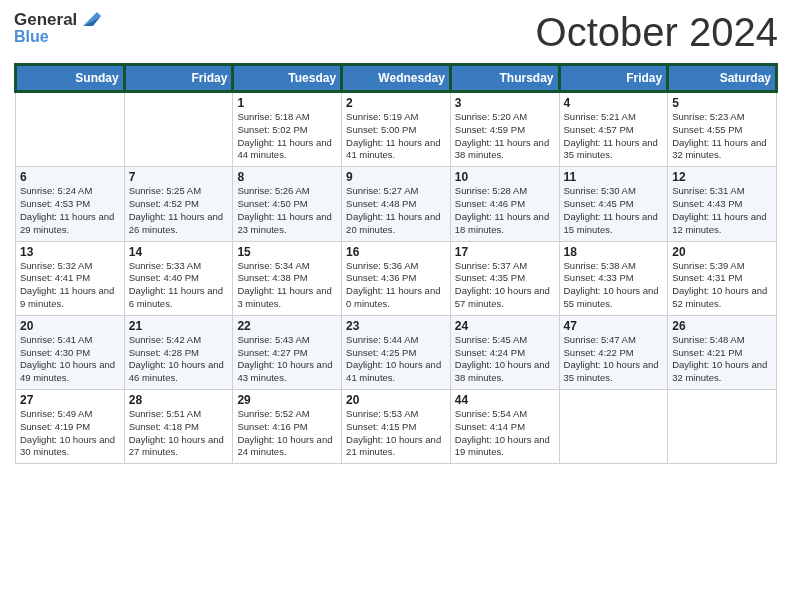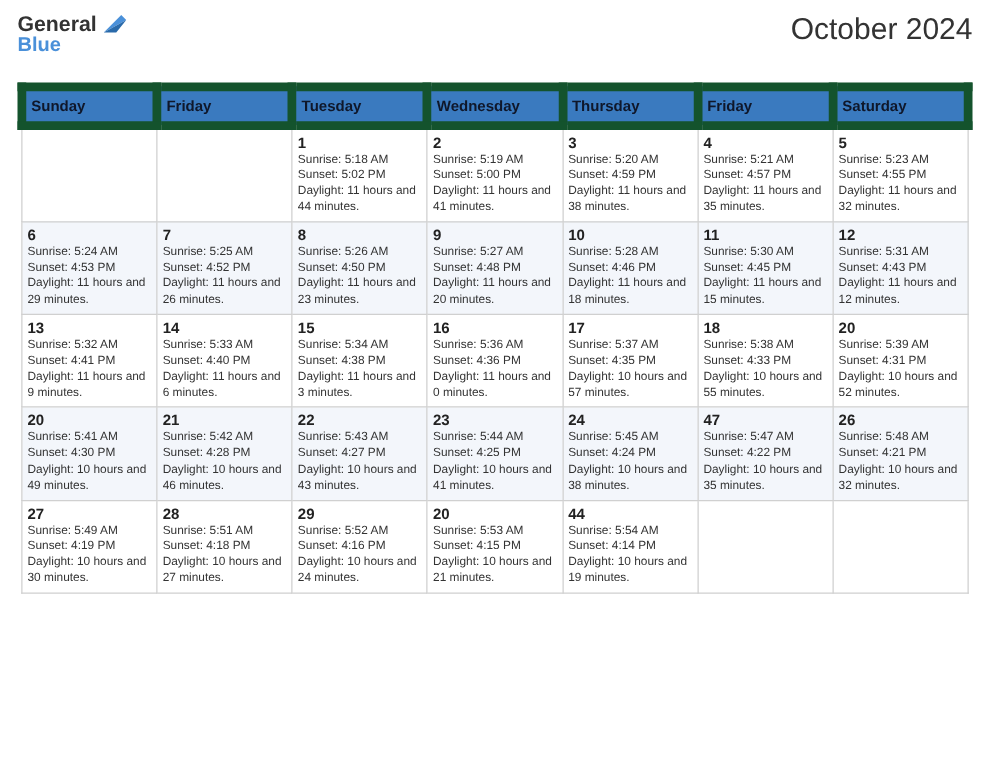--- a/index.html
+++ b/index.html
@@ -13,43 +13,43 @@
     .page {
       width: 792px;
       min-height: 612px;
       background: #fff;
       padding: 10px 14px 10px 14px;
     }
     .header {
       display: flex;
       justify-content: space-between;
       align-items: flex-start;
-      margin-bottom: 20px;
+      margin-bottom: 8px;
     }
     .logo {
       display: flex;
       align-items: center;
       gap: 0;
     }
     .title-block {
       text-align: right;
     }
     .calendar-table {
       width: 100%;
       border-collapse: collapse;
       table-layout: fixed;
     }
     .calendar-table th {
       background: #3a7abf;
-      color: #0f172a;
+      color: #ffffff;
       font-size: 12px;
       font-weight: bold;
       padding: 5px 4px;
-      text-align: left;
-      border: 7px solid #14532d;
+      text-align: right;
+      border: 3px solid #14532d;
     }
     .calendar-table td {
       border: 1px solid #d0d0d0;
       vertical-align: top;
       padding: 3px 4px 4px 4px;
       font-size: 10px;
       color: #333;
       min-height: 68px;
       height: 68px;
       background: #fff;
@@ -91,21 +91,21 @@
           <span style="font-size:17px;font-weight:bold;color:#333;line-height:1.1;">General</span>
           <svg width="22" height="22" viewBox="0 0 22 22" style="margin-left:2px;margin-top:-2px;">
             <polygon points="4,18 22,8 18,4" fill="#4a90d9"></polygon>
             <polygon points="4,18 14,18 22,8" fill="#2a6aaa"></polygon>
           </svg>
         </div>
         <div style="font-size:16px;font-weight:bold;color:#4a90d9;line-height:1.1;margin-top:-2px;">Blue</div>
       </div>
     </div>
     <div class="title-block">
-      <div style="font-size:24px;font-weight:300;color:#333;">October 2024</div>
+      <div style="font-size:40px;font-weight:300;color:#333;">October 2024</div>
     </div>
   </div>
 
   <table class="calendar-table">
     <thead>
       <tr>
       <th>Sunday</th>
           <th>Friday</th>
           <th>Tuesday</th>
           <th>Wednesday</th>

